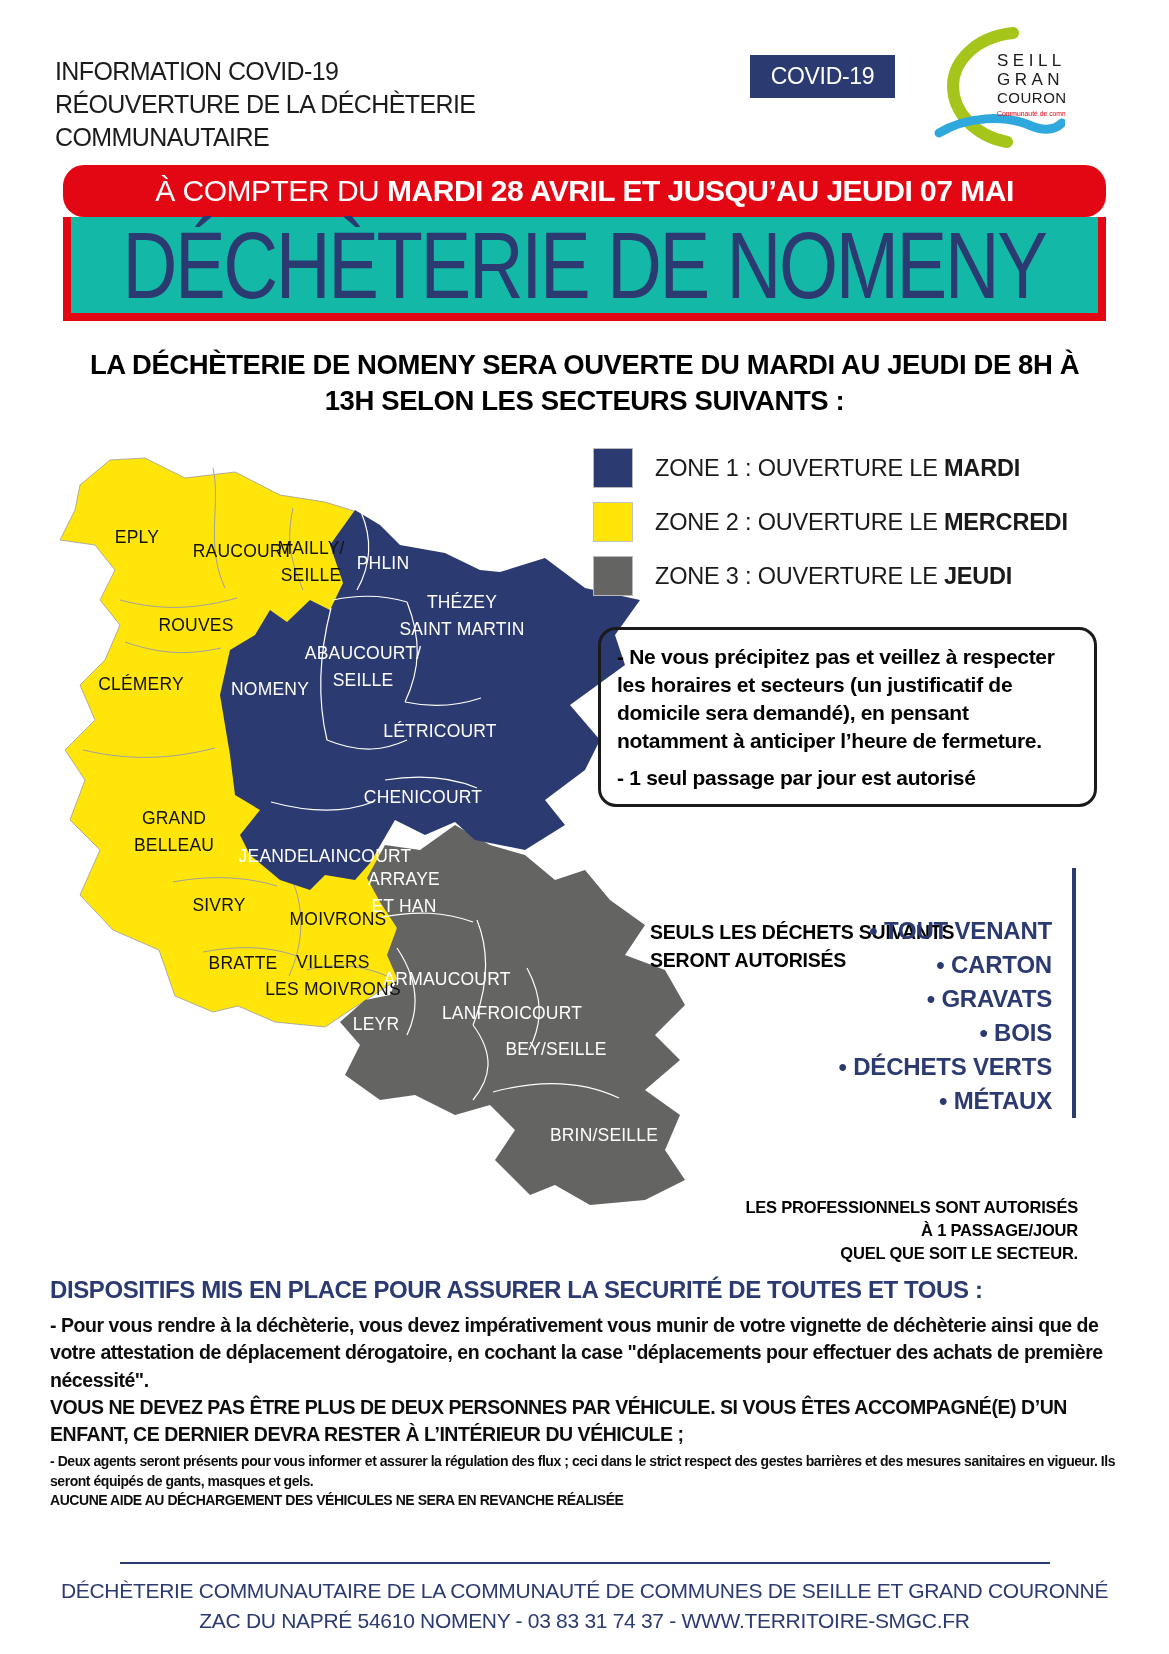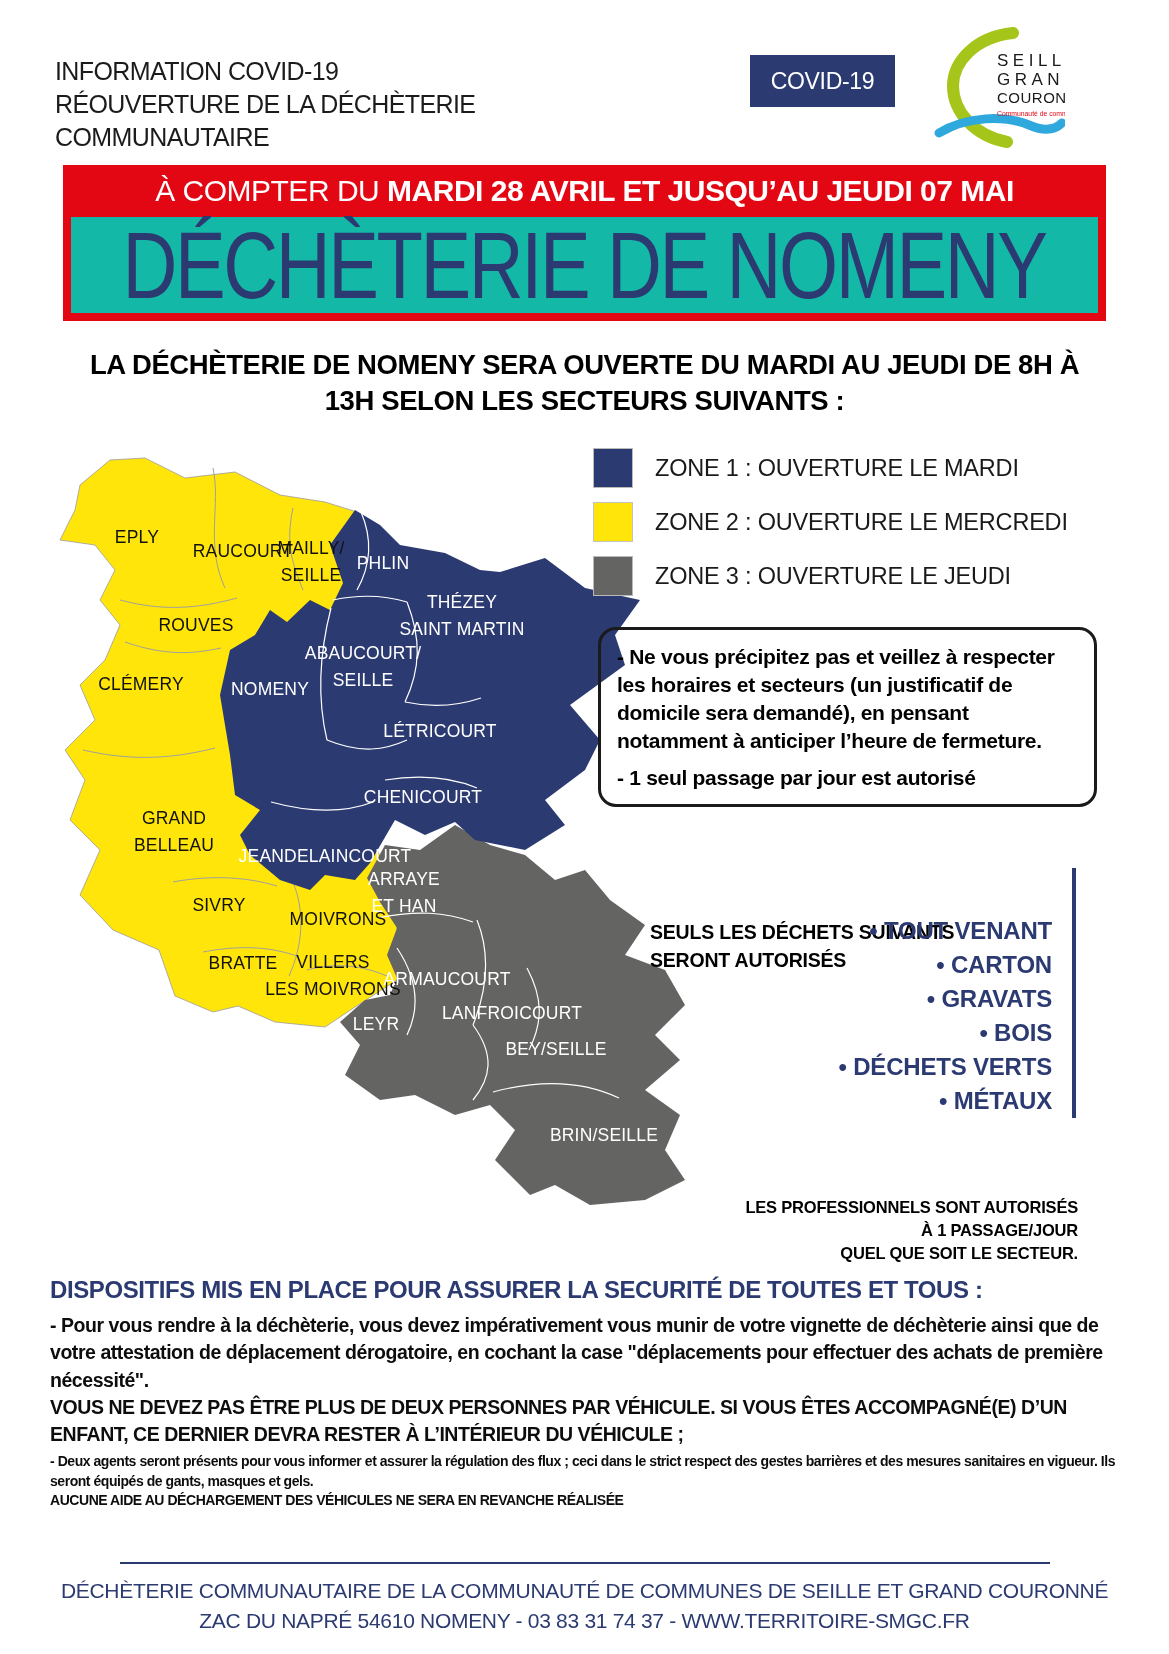--- a/index.html
+++ b/index.html
@@ -2,29 +2,29 @@
 <html><head>
 <meta charset="utf-8">
 <style>
   html,body{margin:0;padding:0;background:#fff;}
   body{font-family:"Liberation Sans",sans-serif;-webkit-font-smoothing:antialiased;}
   #poster{position:relative;width:1169px;height:1654px;background:#fff;overflow:hidden;}
 
   
   .hdr{position:absolute;left:55px;top:55px;width:640px;color:#1b1b1b;
        font-size:25px;line-height:1.32;letter-spacing:-0.6px;font-weight:500;}
-  .covid-badge{position:absolute;left:750px;top:55px;width:145px;height:52px;
+  .covid-badge{position:absolute;left:750px;top:55px;width:145px;height:43px;
        background:#2c3a72;color:#fff;display:flex;align-items:center;justify-content:center;
        font-size:23px;letter-spacing:-0.3px;}
   .logo{position:absolute;left:933px;top:24px;width:132px;height:126px;}
 
   
   .banner{position:absolute;left:63px;top:165px;width:1043px;height:52px;background:#e30613;
        color:#fff;display:flex;align-items:center;justify-content:center;font-size:30px;
-       letter-spacing:-0.5px;white-space:pre;}
+       letter-spacing:-0.5px;white-space:pre;border-radius:21px;}
   .banner b{font-weight:700;}
   .title-box{position:absolute;left:63px;top:217px;width:1043px;height:104px;box-sizing:border-box;
        border:8px solid #e30613;border-top:none;background:#14b8a6;display:flex;align-items:center;justify-content:center;text-align:center;}
   .title-box .t{color:#2c3a72;font-size:95px;font-weight:400;letter-spacing:-3px;white-space:nowrap;
        display:inline-block;transform:scaleX(0.8);}
 
   .subtitle{position:absolute;left:84px;top:347px;width:1001px;text-align:center;color:#000;
        font-weight:700;font-size:27.5px;line-height:1.3;letter-spacing:-0.4px;}
 
   
@@ -33,21 +33,21 @@
   .map-label{position:absolute;transform:translate(-50%,-50%);text-align:center;
        font-size:17.5px;line-height:1.55;letter-spacing:0.2px;white-space:nowrap;}
   .map-label.white{color:#fff;}
   .map-label.black{color:#111;}
 
   
   .legend{position:absolute;left:593px;top:448px;width:520px;}
   .legend-row{display:flex;align-items:center;margin-bottom:14px;height:40px;}
   .legend-swatch{width:40px;height:40px;flex:0 0 40px;margin-right:22px;box-sizing:border-box;}
   .legend-text{font-size:23.5px;color:#1a1a1a;letter-spacing:-0.2px;white-space:pre;}
-  .legend-text b{font-weight:400;}
+  .legend-text b{font-weight:700;}
 
   
   .notice{position:absolute;left:598px;top:627px;width:499px;box-sizing:border-box;
        border:3px solid #1a1a1a;border-radius:18px;padding:13px 16px 12px 16px;
        font-size:21px;font-weight:700;color:#000;line-height:1.33;letter-spacing:-0.3px;}
   .notice .n2{margin-top:9px;}
 
   
   .allowed-head{position:absolute;left:650px;top:918px;width:400px;text-align:left;
        font-size:19.5px;font-weight:700;color:#000;line-height:1.45;letter-spacing:-0.2px;}

